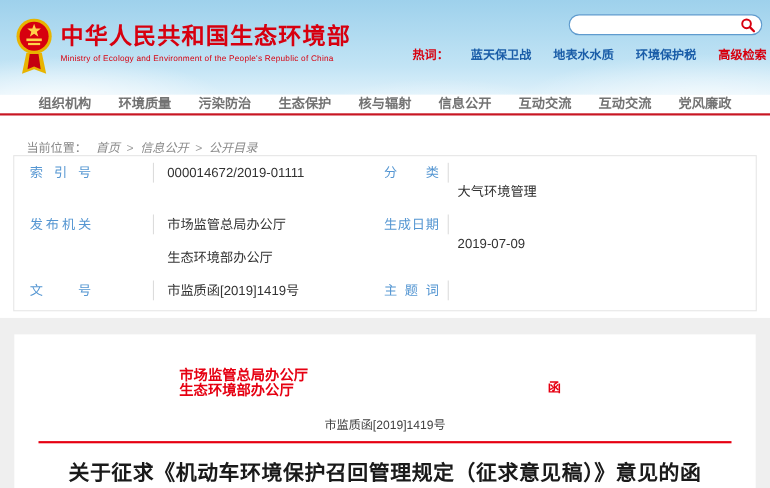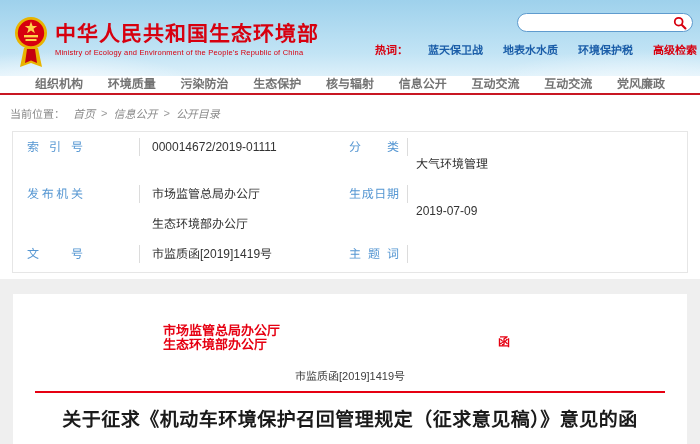--- a/index.html
+++ b/index.html
@@ -5,21 +5,21 @@
   * { margin:0; padding:0; box-sizing:border-box; }
   html,body { width:700px; }
   body {
     font-family: "Liberation Sans", "DejaVu Sans", sans-serif;
     background:#ffffff; overflow:hidden;
   }
   .page { width:700px; height:444px; overflow:hidden; background:#fff; display:flex; flex-direction:column; }
 
   
   .header {
-    position:relative; height:76px; flex:none;
+    position:relative; height:86px; flex:none;
     background:
       radial-gradient(ellipse 220px 70px at 60px 100px,  rgba(255,255,255,.95), rgba(255,255,255,0) 70%),
       radial-gradient(ellipse 260px 80px at 640px 105px, rgba(255,255,255,.9),  rgba(255,255,255,0) 70%),
       radial-gradient(ellipse 180px 55px at 400px 110px, rgba(255,255,255,.6),  rgba(255,255,255,0) 70%),
       linear-gradient(#9ed1ec, #c2e4f5 70%, #ddf0fa);
   }
   .home-link { position:absolute; left:14px; top:13px; display:flex; align-items:flex-start; text-decoration:none; cursor:pointer; }
   .emblem { width:34px; height:58px; display:block; }
   .site-titles { margin-left:7px; padding-top:10px; }
   .site-name-cn { color:#d7000f; font-weight:bold; font-size:21px; letter-spacing:1px; line-height:22px; white-space:nowrap; }
@@ -41,21 +41,21 @@
   .hot-words a.red  { color:#d7000f; }
 
   
   .nav {
     height:19px; flex:none; background:#fff; border-bottom:2px solid #c81623;
     display:flex; justify-content:space-between; align-items:center; padding:0 35px;
   }
   .nav a { color:#737373; font-size:12px; font-weight:bold; text-decoration:none; line-height:17px; cursor:pointer; white-space:nowrap; }
 
   
-  .breadcrumb { height:36px; flex:none; display:flex; align-items:center; padding-left:10px; font-size:11px; color:#8a8a8a; }
+  .breadcrumb { height:36px; flex:none; display:flex; align-items:flex-end; padding-left:24px; font-size:11px; color:#8a8a8a; }
   .breadcrumb a { color:#8a8a8a; text-decoration:none; cursor:pointer;font-style:italic; }
   .breadcrumb .sep { margin:0 6px; color:#9a9a9a; }
   .breadcrumb .bc-label { margin-right:8px; }
 
   
   .info-table { margin:0 12px; border:1px solid #e6e6e6; background:#fff; flex:none; font-size:12px; }
   .trow { display:flex; align-items:flex-start; padding:8px 0; }
   .tlabel { display:inline-block; margin-left:14px; width:56px; color:#5596d2; text-align:justify; text-align-last:justify; line-height:14px; flex:none; }
   .tlabel2 { display:inline-block; width:50px; color:#5596d2; text-align:justify; text-align-last:justify; line-height:14px; flex:none; }
   .vdiv { width:1px; height:18px; background:#dcdcdc; flex:none; margin:-2px 12px 0 56px; }

